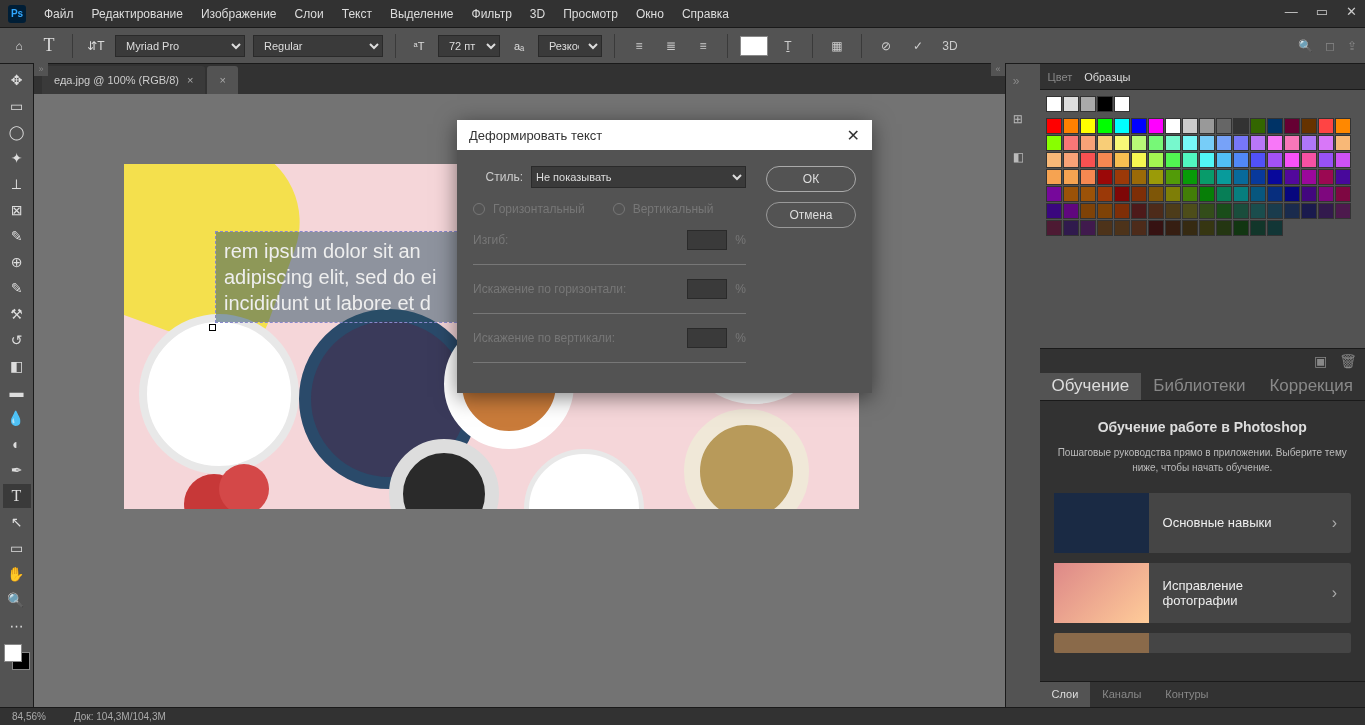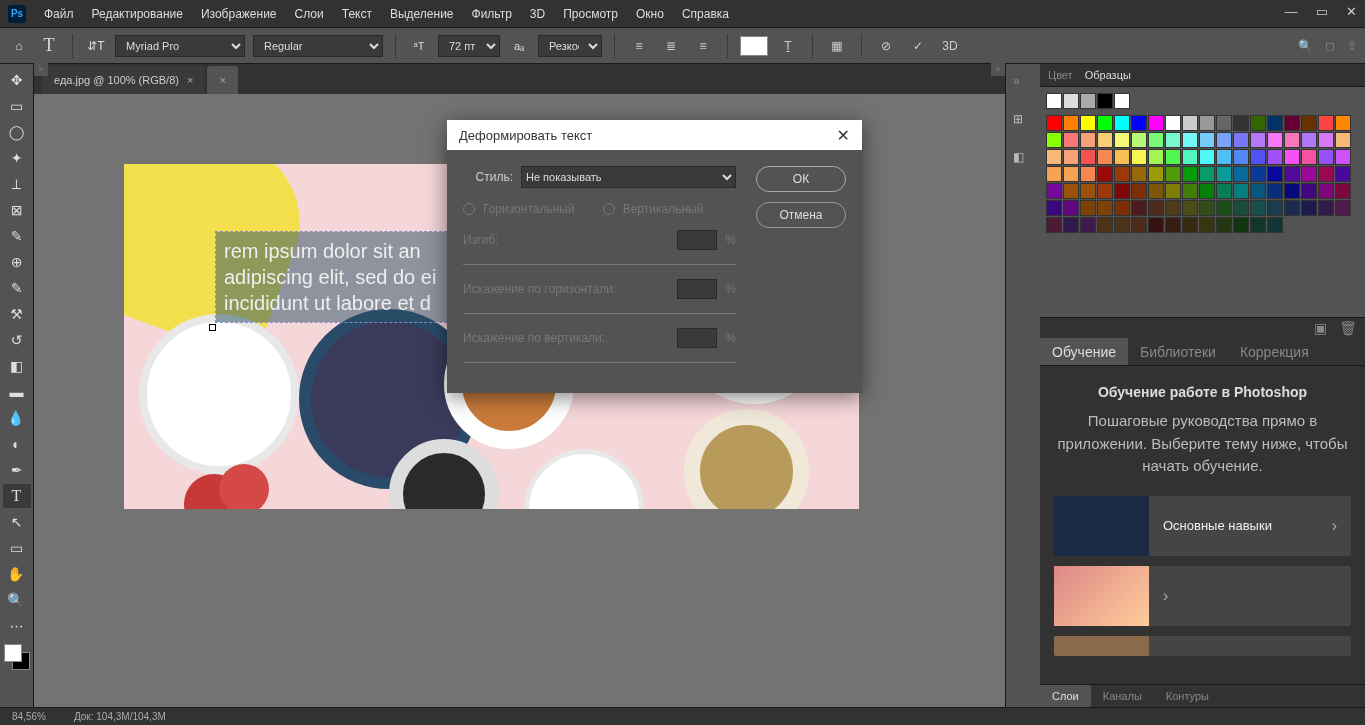--- a/index.html
+++ b/index.html
@@ -42,36 +42,36 @@
 .panel-tabs .ptab{font-size:11px;color:#888;cursor:pointer}
 .panel-tabs .ptab.active{color:#ddd}
 .swatches{background:#535353;padding:6px;height:295px}
 .sw-row{display:flex;flex-wrap:wrap;gap:1px}
 .sw{width:16px;height:16px;border:1px solid #333;cursor:pointer}
 .sw-groups{margin-top:6px}
 .swatch-footer{height:28px;display:flex;justify-content:flex-end;align-items:center;gap:12px;padding:0 8px;background:#323232;border-top:1px solid #1a1a1a}
 .swatch-footer span{color:#888;font-size:14px;cursor:pointer}
 .learn-panel{flex:1;background:#323232;display:flex;flex-direction:column}
 .learn-tabs{height:28px;display:flex;gap:0;border-bottom:1px solid #1a1a1a}
-.ltab{padding:11px 12px;display:flex;align-items:center;font-size:14px;color:#888;cursor:pointer}
+.ltab{padding:11px 12px;display:flex;align-items:center;font-size:17px;color:#888;cursor:pointer}
 .ltab.active{background:#535353;color:#ddd}
 .learn-body{padding:18px 14px;overflow:auto}
 .learn-title{text-align:center;font-size:14px;font-weight:600;color:#ddd;margin-bottom:10px}
-.learn-sub{text-align:center;font-size:15px;color:#bbb;line-height:1.5;margin-bottom:18px}
+.learn-sub{text-align:center;font-size:10px;color:#bbb;line-height:1.5;margin-bottom:18px}
 .learn-card{background:#454545;height:60px;display:flex;align-items:center;margin-bottom:10px;cursor:pointer;border-radius:2px}
 .card-thumb{width:95px;height:60px;background:#1a2a44}
 .card-thumb2{background:linear-gradient(135deg,#d88,#fc9)}
 .card-label{flex:1;padding:0 14px;font-size:13px;color:#eee}
 .card-arrow{padding:0 14px;color:#aaa;font-size:16px}
 .bottom-tabs{height:30px;display:flex;align-items:center;gap:0;border-top:1px solid #1a1a1a;background:#323232}
 .btab{padding:0 12px;height:100%;display:flex;align-items:center;font-size:11px;color:#888;cursor:pointer}
 .btab.active{background:#535353;color:#ddd}
 .statusbar{height:18px;background:#323232;display:flex;align-items:center;padding:0 12px;gap:28px;font-size:10px;color:#aaa;border-top:1px solid #1a1a1a}
 
-.dialog{position:absolute;left:447px;top:120px;width:415px;background:#535353;box-shadow:0 4px 20px rgba(0,0,0,.5);z-index:100}
+.dialog{position:absolute;left:457px;top:120px;width:415px;background:#535353;box-shadow:0 4px 20px rgba(0,0,0,.5);z-index:100}
 .dialog-title{background:#fff;color:#333;height:30px;display:flex;align-items:center;padding:0 12px;font-size:13px;justify-content:space-between}
 .dialog-title .dclose{cursor:pointer;font-size:16px}
 .dialog-body{padding:16px;display:flex;gap:20px}
 .dialog-left{flex:1}
 .dlg-row{display:flex;align-items:center;gap:8px;margin-bottom:14px;font-size:12px;color:#ccc}
 .dlg-row.dis{color:#777}
 .dlg-row label{width:140px;text-align:right}
 .dlg-row select{flex:1;background:#3a3a3a;border:1px solid #2a2a2a;color:#ddd;height:22px;font-size:11px}
 .dlg-row input[type=text]{width:40px;background:#3a3a3a;border:1px solid #2a2a2a;color:#777;height:20px;text-align:center}
 .radio{width:12px;height:12px;border:1px solid #777;border-radius:50%;display:inline-block}
@@ -363,20 +363,21 @@
         <div class="learn-body">
           <div class="learn-title">Обучение работе в Photoshop</div>
           <div class="learn-sub">Пошаговые руководства прямо в приложении. Выберите тему ниже, чтобы начать обучение.</div>
           <div class="learn-card">
             <div class="card-thumb"></div>
             <div class="card-label">Основные навыки</div>
             <div class="card-arrow">›</div>
           </div>
           <div class="learn-card">
             <div class="card-thumb card-thumb2"></div>
+            <div class="card-label">Исправление фотографии</div>
             <div class="card-arrow">›</div>
           </div>
           <div class="learn-card" style="height:20px;overflow:hidden">
             <div class="card-thumb" style="background:#8a6a4a"></div>
           </div>
         </div>
       </div>
       <div class="bottom-tabs">
         <span class="btab active">Слои</span>
         <span class="btab">Каналы</span>

